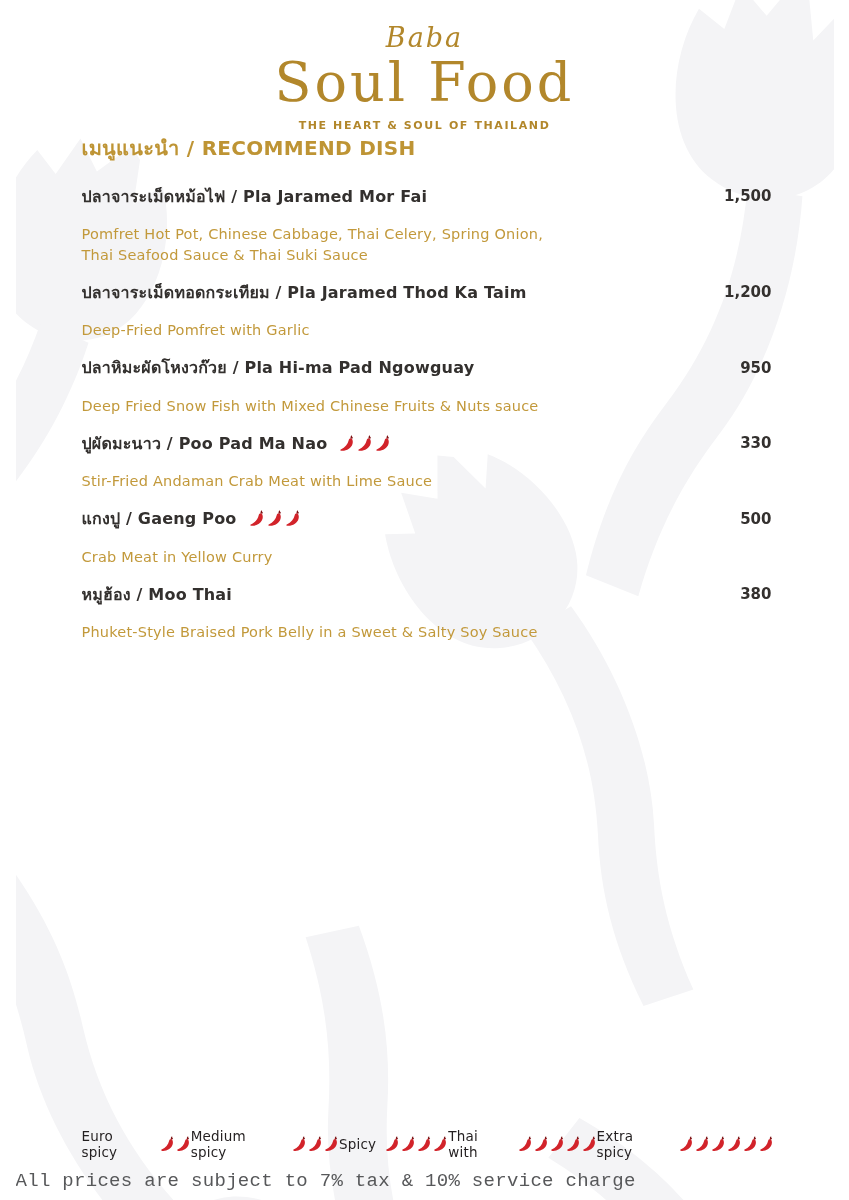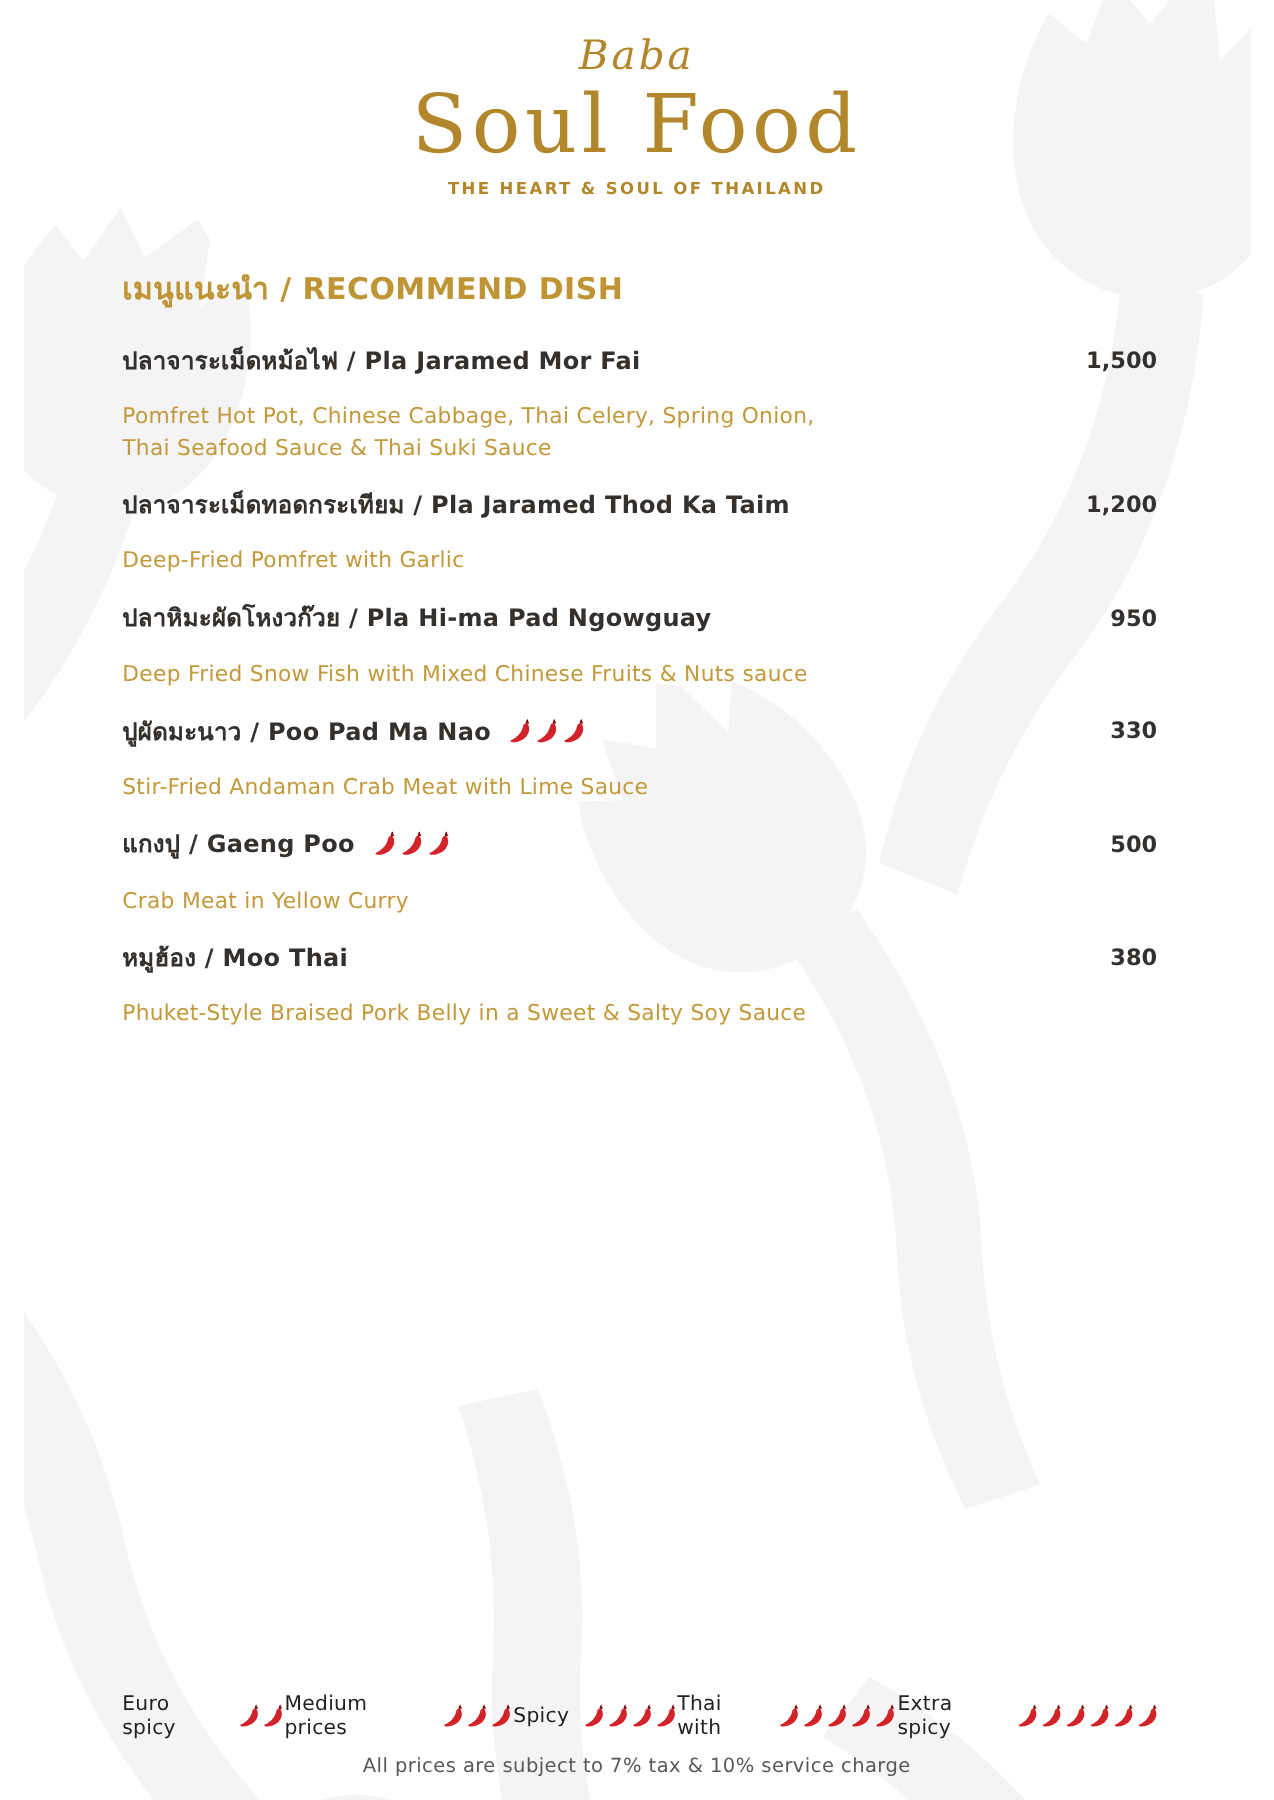--- a/index.html
+++ b/index.html
@@ -34,21 +34,21 @@
     font-size:54px;line-height:58px;color:var(--brand-gold);
     letter-spacing:3px;font-weight:400;
   }
   .brand-tagline{
     margin-top:7px;font-size:11px;font-weight:bold;color:var(--brand-gold);
     letter-spacing:1.6px;
   }
   
   .menu{position:relative;z-index:2;padding:0 62px 0 66px;}
   .section-title{
-    margin-top:44px;margin-bottom:20px;
+    margin-bottom:20px;
     font-size:20px;font-weight:bold;color:var(--heading-gold);
     letter-spacing:.3px;
   }
   .item{margin-bottom:15px;}
   .item-head{display:flex;align-items:center;height:24px;}
   .item-name{
     font-size:16px;font-weight:bold;color:var(--text-dark);letter-spacing:.2px;
   }
   .item-price{
     margin-left:auto;font-size:15px;font-weight:bold;color:var(--text-dark);
@@ -64,21 +64,21 @@
     position:absolute;z-index:2;left:66px;right:60px;top:1128px;
     display:flex;justify-content:space-between;align-items:center;
   }
   .legend-item{display:flex;align-items:center;}
   .legend-label{font-size:13.5px;font-weight:normal;color:var(--legend-dark);letter-spacing:.2px;}
   .legend-item .chilies{margin-left:8px;}
   .legend-item .chili{width:16px;height:16px;margin-left:0;}
   
   .footer-note{
     position:absolute;z-index:2;left:0;right:0;top:1170px;
-    text-align:center;font-size:13px;color:var(--footer-gray);letter-spacing:.3px;
+    text-align:left;font-size:19px;color:var(--footer-gray);letter-spacing:.3px;font-family:Liberation Mono, monospace;
   }
   .svg-defs{position:absolute;width:0;height:0;overflow:hidden;}
 </style>
 </head>
 <body>
 
 <svg class="svg-defs" aria-hidden="true">
   <defs>
     <symbol id="chili-shape" viewBox="0 0 32 32">
       <path fill="currentColor" d="M26.5 7.5 C29.5 13.5 27.5 21 20.5 26 C15.5 29.5 9 30.5 5.5 29.5 C4.2 29.1 4 27.8 5.2 27.2 C13.5 23.5 18.5 17.5 20.3 9.5 C20.8 7.2 22.3 5.8 24.2 5.9 C25.2 6 26 6.6 26.5 7.5 Z"></path>
@@ -205,21 +205,21 @@
       <span class="chilies">
           <svg class="chili" viewBox="0 0 32 32">
             <use href="#chili-shape"></use>
           </svg>
           <svg class="chili" viewBox="0 0 32 32">
             <use href="#chili-shape"></use>
           </svg>
         </span>
     </div>
     <div class="legend-item">
-      <span class="legend-label">Medium prices</span>
+      <span class="legend-label">Medium spicy</span>
       <span class="chilies">
           <svg class="chili" viewBox="0 0 32 32">
             <use href="#chili-shape"></use>
           </svg>
           <svg class="chili" viewBox="0 0 32 32">
             <use href="#chili-shape"></use>
           </svg>
           <svg class="chili" viewBox="0 0 32 32">
             <use href="#chili-shape"></use>
           </svg>

